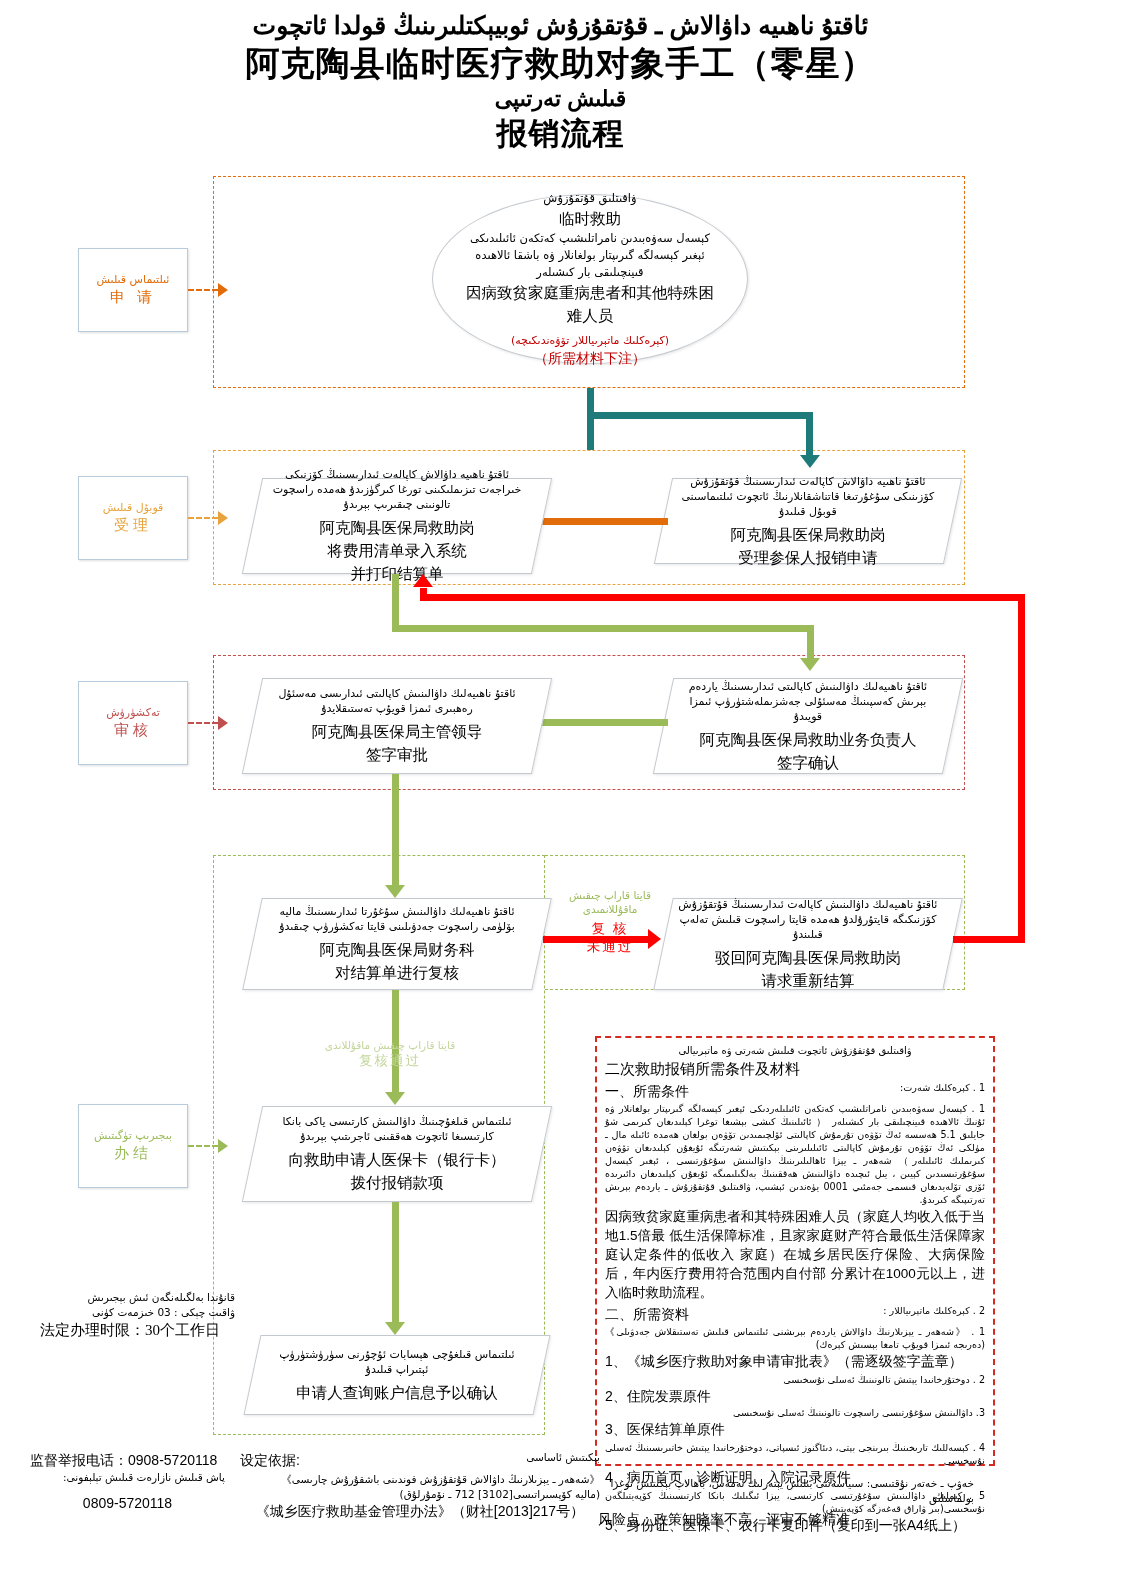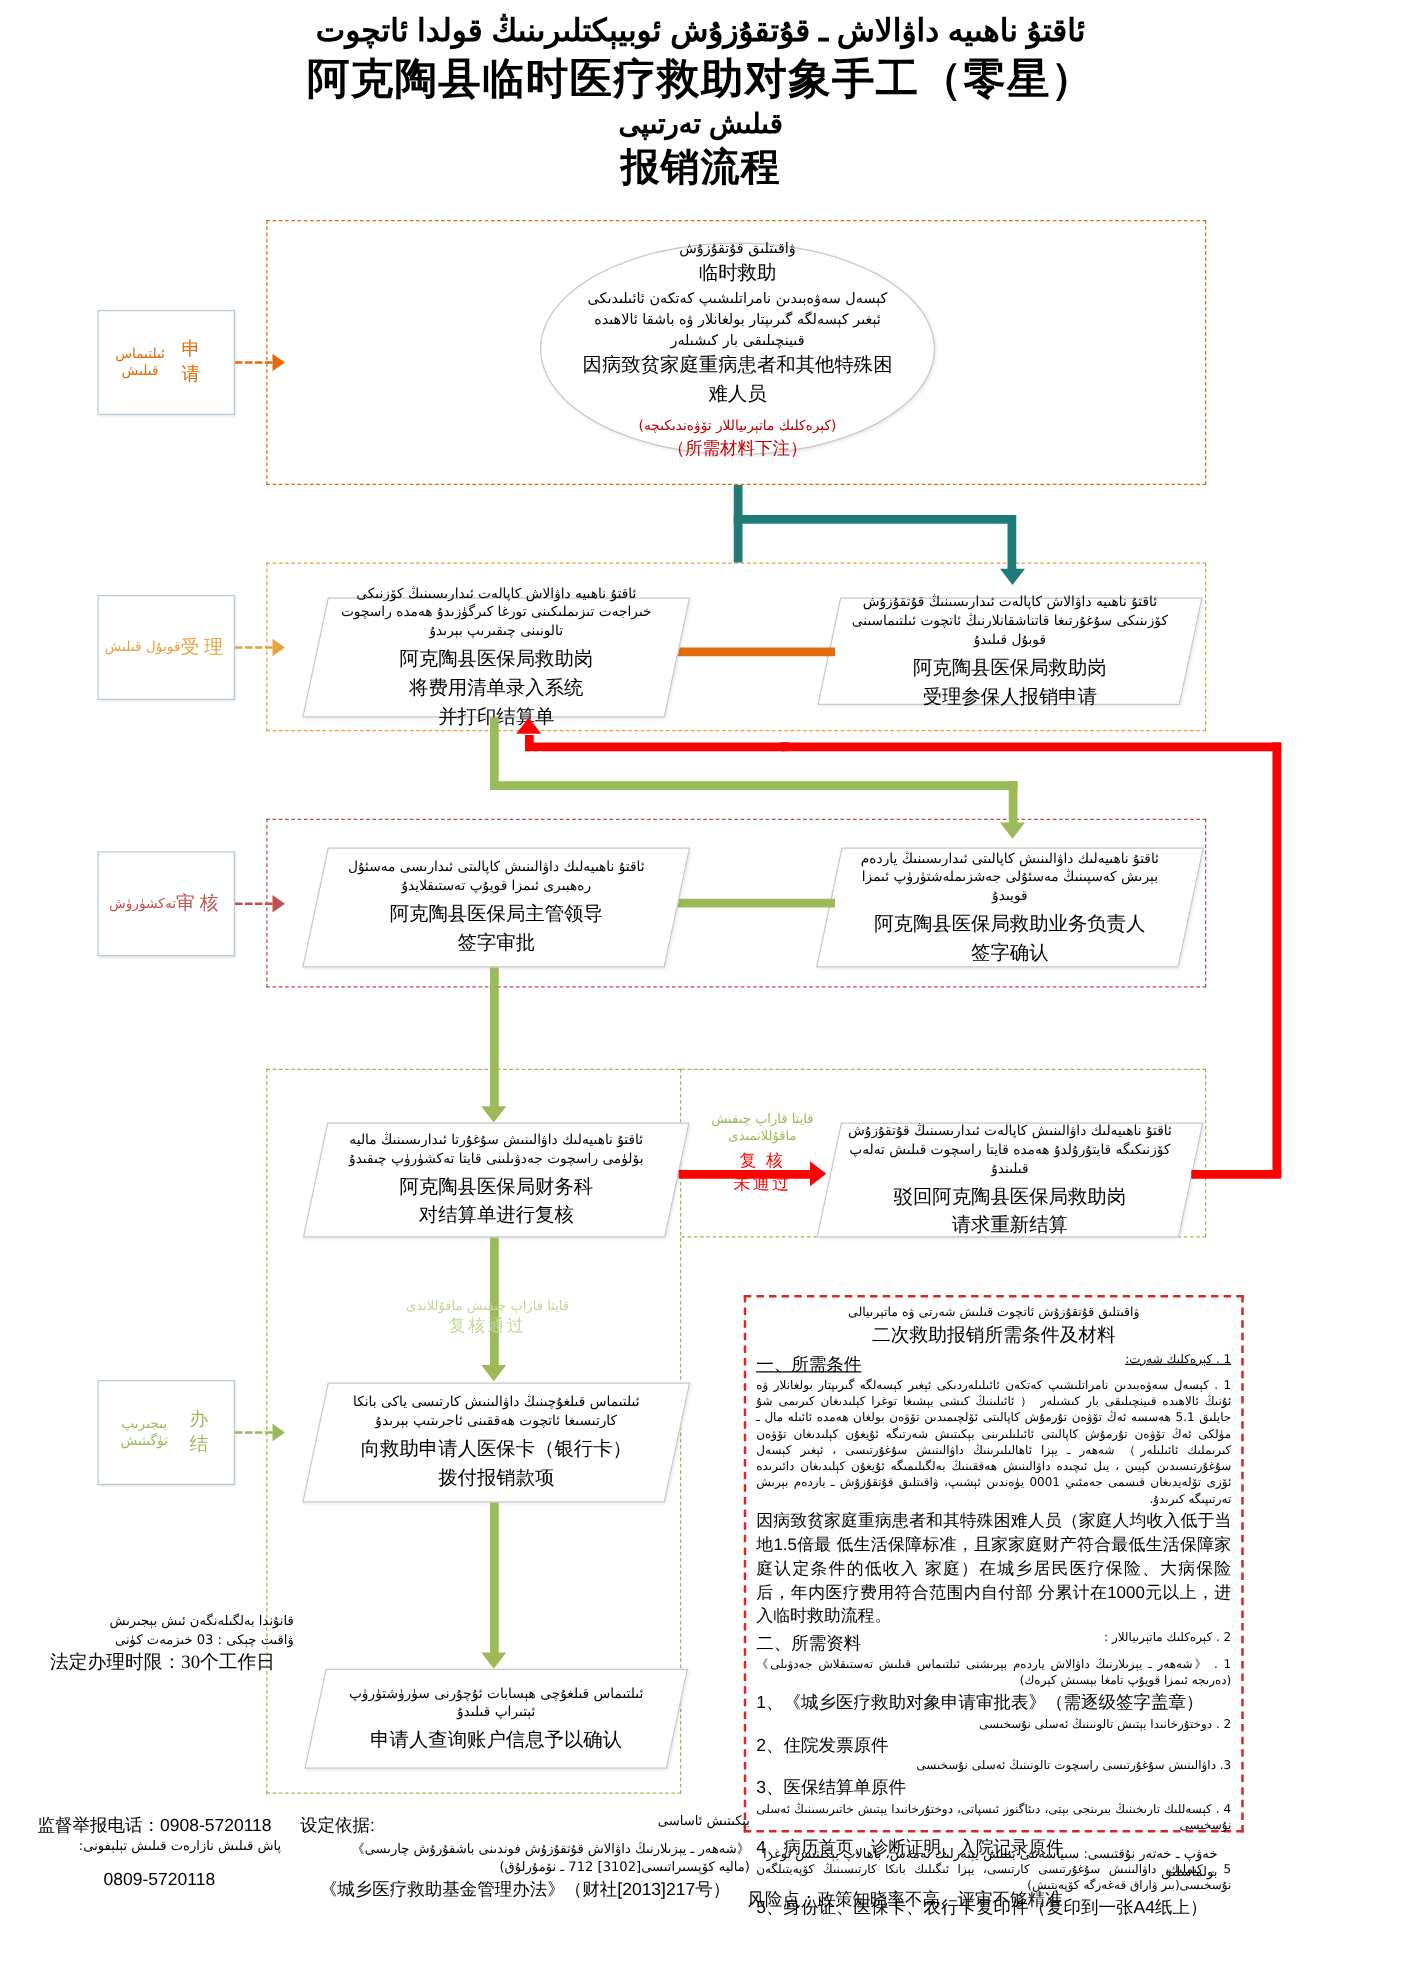--- a/index.html
+++ b/index.html
@@ -26,21 +26,21 @@
   #title-ug-1 { font-size: 25px; line-height: 34px; }
   #title-zh-1 { font-size: 34px; line-height: 42px; font-weight: bold; letter-spacing: 1px; }
   #title-ug-2 { font-size: 22px; line-height: 30px; }
   #title-zh-2 { font-size: 31px; line-height: 40px; font-weight: bold; letter-spacing: 1px; }
 
   
   .stage-box {
     width: 110px; height: 84px;
     border: 1px solid #b8cbdd;
     background: #fff;
-    display: flex; flex-direction: row;
+    display: flex; flex-direction: column;
     align-items: center; justify-content: center;
     box-shadow: 1px 1px 2px rgba(0,0,0,.12);
   }
   .stage-ug {
     direction: rtl; unicode-bidi: bidi-override;
     font-family: "DejaVu Sans", sans-serif;
     font-size: 11px; line-height: 14px; text-align: center;
   }
   .stage-zh { font-size: 15px; line-height: 20px; letter-spacing: 4px; font-weight: normal; }
 
@@ -152,21 +152,21 @@
     font-family: "DejaVu Sans", sans-serif;
     font-size: 9.6px; line-height: 13px;
     text-align: right;
   }
   #req-panel .ug-j {
     direction: rtl; unicode-bidi: bidi-override;
     font-family: "DejaVu Sans", sans-serif;
     font-size: 9.6px; line-height: 13px;
     text-align: justify;
   }
-  #req-panel .zh-title { font-size: 15px; line-height: 21px; text-align: center; }
+  #req-panel .zh-title { font-size: 15px; line-height: 21px; }
   #req-panel .zh-head { font-size: 14px; line-height: 20px; }
   #req-panel .zh-body { font-size: 13.5px; line-height: 19px; text-align: justify; }
   #req-panel .zh-item { font-size: 14px; line-height: 20px; }
   .row-split { display: flex; justify-content: space-between; align-items: flex-start; }
   .row-split > .left { flex: 0 0 auto; }
   .row-split > .right { flex: 0 0 auto; }
 
   
   .foot-ug {
     direction: rtl; unicode-bidi: bidi-override;
@@ -362,21 +362,21 @@
   <div>
     <div class="ug">ئىلتىماس قىلغۇچى ھېسابات ئۇچۇرنى سۈرۈشتۈرۈپ ئېتىراپ قىلىدۇ</div>
     <div class="zh" style="margin-top:4px;">申请人查询账户信息予以确认</div>
   </div>
 </div>
 
 <div class="abs" id="req-panel" style="left:595px; top:1036px; width:400px; height:430px;">
   <div class="ug">ۋاقىتلىق قۇتقۇزۇش ئاتچوت قىلىش شەرتى ۋە ماتېرىيالى</div>
   <div class="zh-title">二次救助报销所需条件及材料</div>
 
-  <div class="row-split" style="margin-top:2px;text-decoration:underline;">
+  <div class="row-split" style="margin-top:2px;">
     <div class="left zh-head">一、所需条件</div>
     <div class="right ug-r" style="width:185px;">1 . كېرەكلىك شەرت:</div>
   </div>
   <div class="ug-j" style="margin-top:1px;">1 . كېسەل سەۋەبىدىن نامراتلىشىپ كەتكەن ئائىلىلەردىكى ئېغىر كېسەلگە گىرىپتار بولغانلار ۋە ئۇنىڭ ئالاھىدە قىينچىلىقى بار كىشىلەر （ ئائىلىنىڭ كىشى بېشىغا توغرا كېلىدىغان كىرىمى شۇ جايلىق 1.5 ھەسسە ئەڭ تۆۋەن تۇرمۇش كاپالىتى ئۆلچىمىدىن تۆۋەن بولغان ھەمدە ئائىلە مال ـ مۈلكى ئەڭ تۆۋەن تۇرمۇش كاپالىتى ئائىلىلىرىنى بېكىتىش شەرتىگە ئۇيغۇن كېلىدىغان تۆۋەن كىرىملىك ئائىلىلەر） شەھەر ـ يېزا ئاھالىلىرىنىڭ داۋالىنىش سۇغۇرتىسى ، ئېغىر كېسەل سۇغۇرتىسىدىن كېيىن ، يىل ئىچىدە داۋالىنىش ھەققىنىڭ بەلگىلىمىگە ئۇيغۇن كېلىدىغان دائىرىدە ئۆزى تۆلەيدىغان قىسمى جەمئىي 1000 يۈەندىن ئېشىپ، ۋاقىتلىق قۇتقۇزۇش ـ ياردەم بېرىش تەرتىپىگە كىرىدۇ.</div>
   <div class="zh-body" style="margin-top:1px;">因病致贫家庭重病患者和其特殊困难人员（家庭人均收入低于当地1.5倍最  低生活保障标准，且家家庭财产符合最低生活保障家庭认定条件的低收入  家庭）在城乡居民医疗保险、大病保险后，年内医疗费用符合范围内自付部  分累计在1000元以上，进入临时救助流程。</div>
 
   <div class="row-split" style="margin-top:2px;">
     <div class="left zh-head">二、所需资料</div>
     <div class="right ug-r" style="width:200px;">2 . كېرەكلىك ماتېرىياللار :</div>
   </div>

